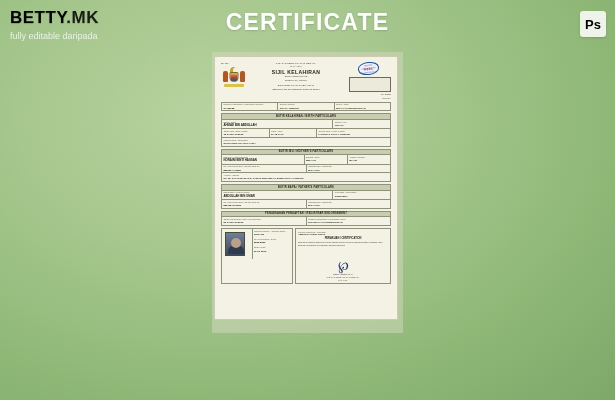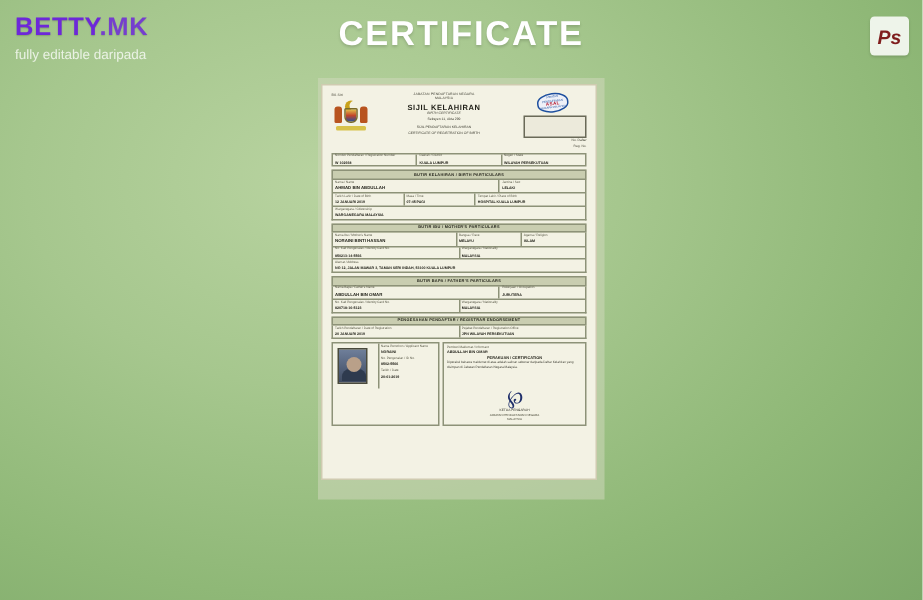--- a/index.html
+++ b/index.html
@@ -10,21 +10,21 @@
     font-family: "Liberation Sans", sans-serif;
   }
   body {
     background: radial-gradient(ellipse at 35% 30%, #b8d3a0 0%, #a6c78e 35%, #8fb877 70%, #7da869 100%);
     position: relative;
   }
 
   
   .brand {
     position: absolute; left: 10px; top: 8px;
-    color: #6d28d9;
+    color: #000000;
     font-weight: bold;
     font-size: 17px;
     letter-spacing: 0.5px;
     text-shadow: 0 1px 1px rgba(0,0,0,0.18);
   }
   .brand .dot { opacity: 0.85; }
   .subbrand {
     position: absolute; left: 10px; top: 31px;
     color: #f2f7ee;
     font-size: 9px;
@@ -37,26 +37,25 @@
     font-weight: bold;
     font-size: 23px;
     letter-spacing: 1.2px;
     text-shadow: 0 1px 2px rgba(0,0,0,0.15);
   }
   .ps-badge {
     position: absolute; right: 9px; top: 11px;
     width: 26px; height: 26px;
     border-radius: 3px;
     background: #eef4ea;
-    color: #7f1d1d;
+    color: #000000;
     font-weight: bold;
     font-size: 13px;
     display: flex; align-items: center; justify-content: center;
     box-shadow: 0 1px 2px rgba(0,0,0,0.15);
-    font-style: italic;
   }
 
   
   .doc-shadow {
     position: absolute;
     left: 212px; top: 52px;
     width: 191px; height: 281px;
     background: #cfd8bb;
     filter: blur(0.4px);
     opacity: 0.55;

